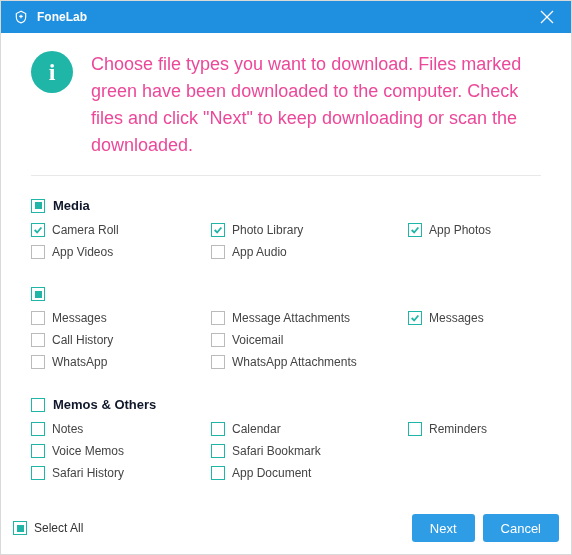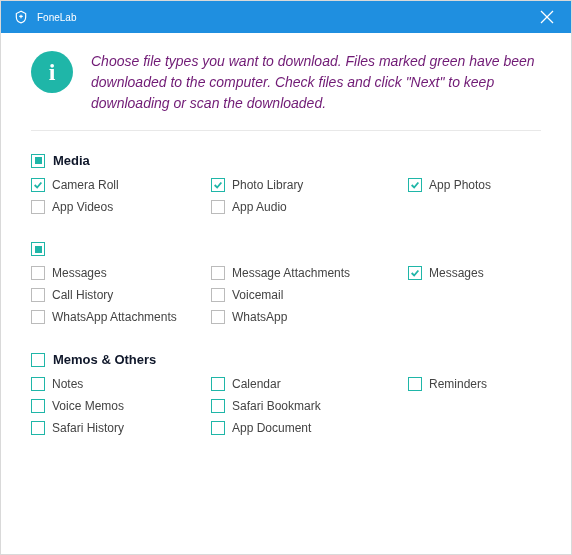--- a/index.html
+++ b/index.html
@@ -1,27 +1,27 @@
 <!DOCTYPE html>
 <html><head>
 <meta charset="utf-8">
 <style>
   * { box-sizing: border-box; margin: 0; padding: 0; }
   body { font-family: "Segoe UI", Arial, sans-serif; background: #fff; }
   .window { width: 572px; height: 555px; border: 1px solid #d9d9d9; position: relative; background: #fff; }
   .titlebar { height: 32px; background: #1f8fe0; display: flex; align-items: center; justify-content: space-between; padding: 0 10px 0 12px; color: #fff; }
   .title-left { display: flex; align-items: center; gap: 8px; }
   .title-logo { width: 16px; height: 16px; display: flex; align-items: center; justify-content: center; }
-  .title-text { font-size: 10px; font-weight: 400; }
+  .title-text { font-size: 12px; font-weight: 700; }
   .close-btn { width: 28px; height: 28px; display: flex; align-items: center; justify-content: center; cursor: pointer; }
   .close-btn svg { stroke: #fff; stroke-width: 1.2; }
   .content { padding: 18px 30px 0 30px; }
   .info-row { display: flex; gap: 18px; margin-bottom: 16px; }
   .info-icon { width: 42px; height: 42px; border-radius: 50%; background: #1fb6a8; display: flex; align-items: center; justify-content: center; flex-shrink: 0; font-family: "Times New Roman", serif; font-size: 24px; color: #fff; font-weight: bold; font-style: normal; }
-  .info-text { font-size: 14px; color: #701a75; line-height: 1.5; font-style: italic; }
+  .info-text { font-size: 18px; color: #ec4899; line-height: 1.5; }
   .divider { border: none; border-top: 1px solid #e8e8e8; margin: 0 0 22px 0; }
   .section { margin-bottom: 20px; }
   .section-head { display: flex; align-items: center; gap: 8px; margin-bottom: 10px; }
   .section-title { font-size: 13px; font-weight: 600; color: #0f172a; }
   .cb { width: 14px; height: 14px; border: 1.5px solid #bbb; background: #fff; display: inline-flex; align-items: center; justify-content: center; cursor: pointer; flex-shrink: 0; }
   .cb.teal-border { border-color: #1fb6a8; }
   .cb.checked { border-color: #1fb6a8; }
   .cb.checked svg { stroke: #1fb6a8; stroke-width: 2.2; fill: none; }
   .cb.partial { border-color: #1fb6a8; }
   .cb.partial::after { content: ""; width: 7px; height: 7px; background: #1fb6a8; }
@@ -128,27 +128,27 @@
           </div>
         <div class="item col">
             <span class="cb"></span>
             <span>Call History</span>
           </div>
         <div class="item col2">
             <span class="cb"></span>
             <span>Voicemail</span>
           </div>
         <div class="item col3"></div>
+        <div class="item col">
+            <span class="cb"></span>
+            <span>WhatsApp</span>
+          </div>
         <div class="item col2">
             <span class="cb"></span>
             <span>WhatsApp Attachments</span>
-          </div>
-        <div class="item col">
-            <span class="cb"></span>
-            <span>WhatsApp</span>
           </div>
       </div>
     </div>
 
     <div class="section">
       <div class="section-head">
         <span class="cb teal-border"></span>
         <span class="section-title">Memos &amp; Others</span>
       </div>
       <div class="items">
@@ -178,13 +178,23 @@
             <span>Safari History</span>
           </div>
         <div class="item col2">
             <span class="cb teal-border"></span>
             <span>App Document</span>
           </div>
       </div>
     </div>
   </div>
 
+  <div class="footer">
+    <div class="footer-left">
+      <span class="cb partial"></span>
+      <span>Select All</span>
+    </div>
+    <div class="footer-right">
+      <button class="btn">Next</button>
+      <button class="btn">Cancel</button>
+    </div>
+  </div>
 </div>
 
 </body></html>

